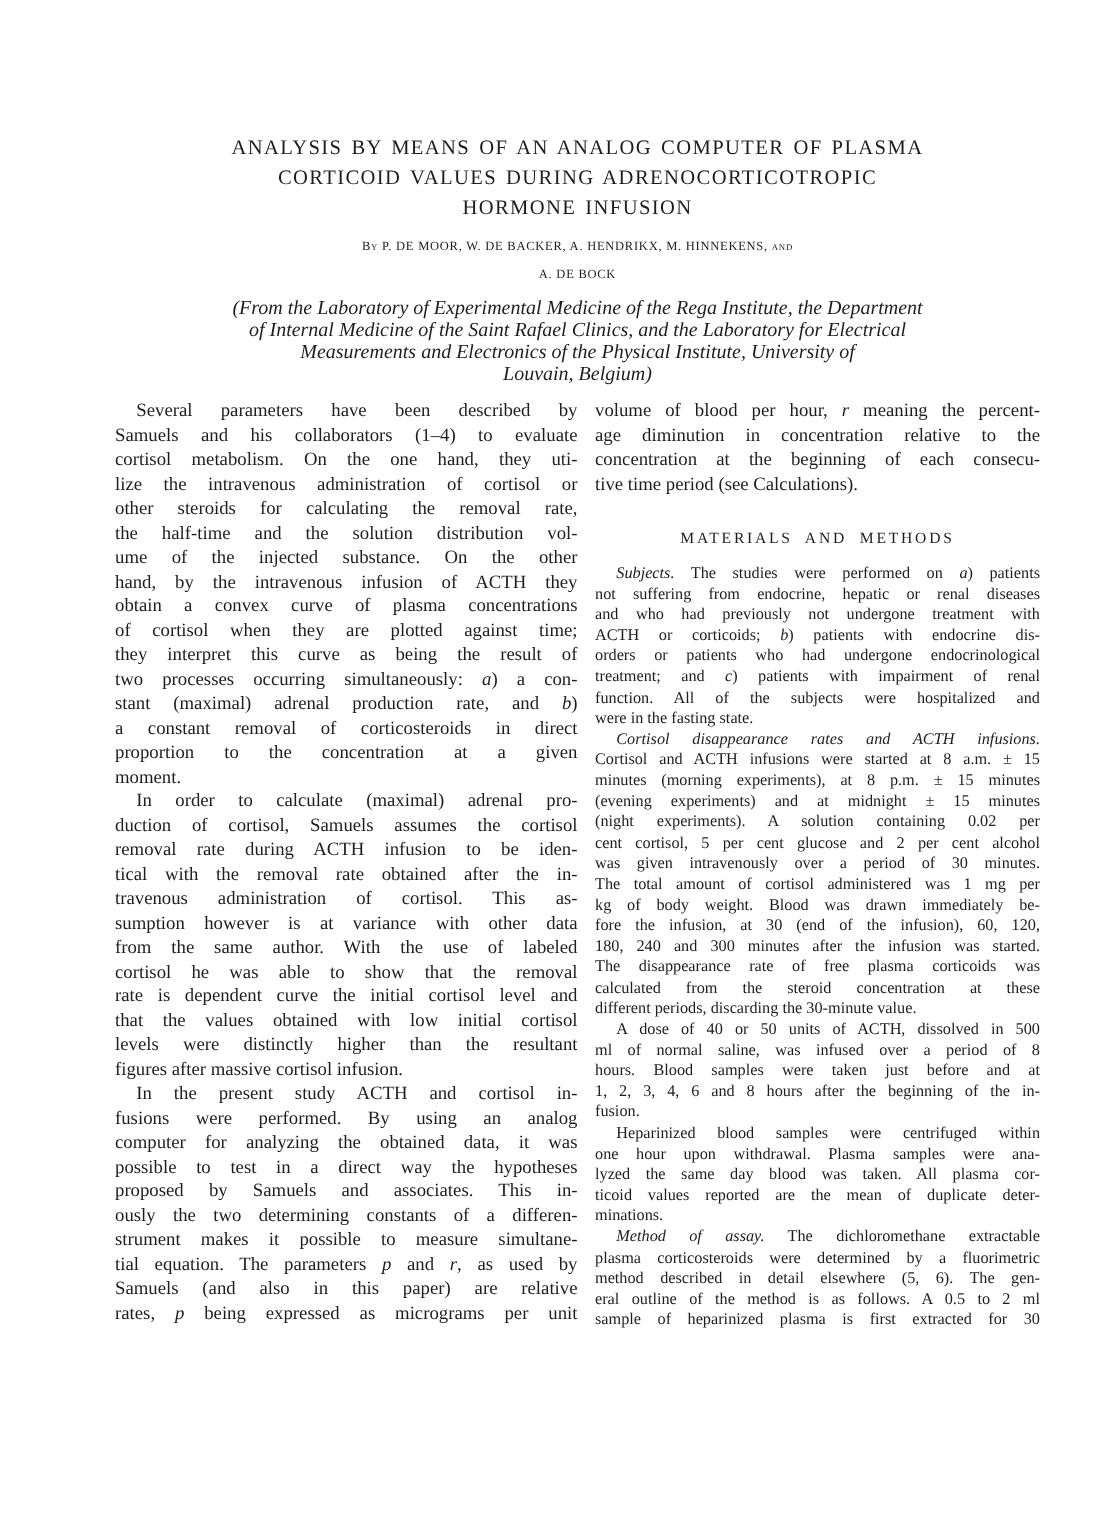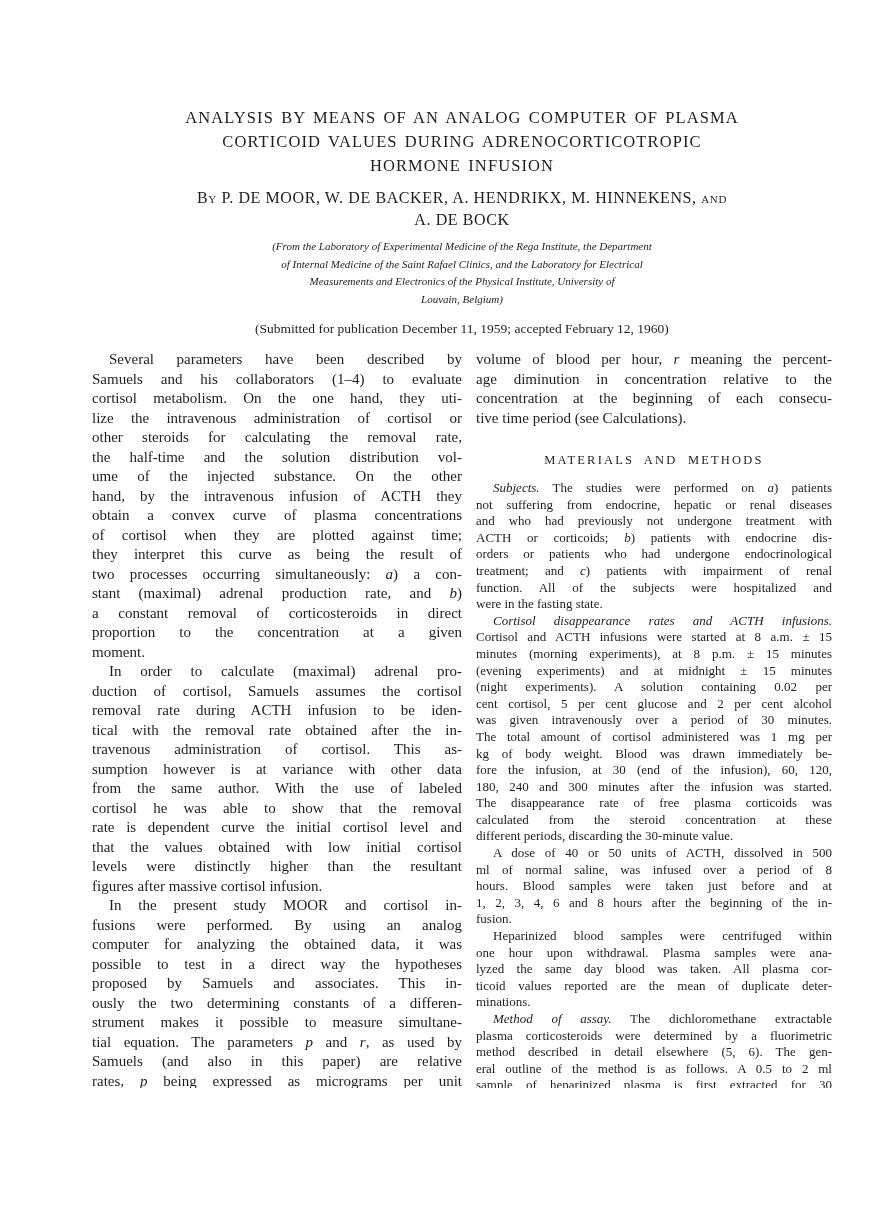--- a/index.html
+++ b/index.html
@@ -8,25 +8,25 @@
     color:#1d1d1d; font-family:"Liberation Serif", serif; overflow:hidden;
   }
   .content { position:absolute; left:92px; top:0; width:740px; }
 
   .title {
     margin:106px 0 0 0; font-weight:normal;
     font-size:16.5px; line-height:24px; letter-spacing:1.1px; word-spacing:2px;
     text-align:center; white-space:pre-line;
   }
   .byline {
-    margin-top:9px; font-size:16px; line-height:22px; letter-spacing:0.6px;
+    margin-top:9px; font-size:10px; line-height:22px; letter-spacing:0.6px;
     text-align:center; white-space:pre-line; font-variant:small-caps;
   }
   .affiliation {
-    margin-top:7px; font-style:italic; font-size:11px; line-height:17.5px;
+    margin-top:7px; font-style:italic; font-size:16px; line-height:17.5px;
     text-align:center; white-space:pre-line;
   }
   .submission {
     margin-top:12px; font-size:13.5px; line-height:18px; text-align:center;
   }
 
   .columns { display:flex; margin-top:12px; font-size:15px; line-height:19.5px; }
   .col-left  { width:370px; margin-right:14px; }
   .col-right { width:356px; }
 
@@ -58,21 +58,20 @@
 HORMONE INFUSION</h1>
 
     <div class="byline">By P. DE MOOR, W. DE BACKER, A. HENDRIKX, M. HINNEKENS, and
 A. DE BOCK</div>
 
     <div class="affiliation">(From the Laboratory of Experimental Medicine of the Rega Institute, the Department
 of Internal Medicine of the Saint Rafael Clinics, and the Laboratory for Electrical
 Measurements and Electronics of the Physical Institute, University of
 Louvain, Belgium)</div>
 
-    <div class="submission">(Submitted for publication December 11, 1959; accepted February 12, 1960)</div>
 
     <div class="columns">
       <section class="col col-left">
         <div>
             <div class="para indent">
               <div class="jl">Several parameters have been described by</div>
               <div class="jl">Samuels and his collaborators (1–4) to evaluate</div>
               <div class="jl">cortisol metabolism. On the one hand, they uti-</div>
               <div class="jl">lize the intravenous administration of cortisol or</div>
               <div class="jl">other steroids for calculating the removal rate,</div>
@@ -96,21 +95,21 @@
               <div class="jl">travenous administration of cortisol. This as-</div>
               <div class="jl">sumption however is at variance with other data</div>
               <div class="jl">from the same author. With the use of labeled</div>
               <div class="jl">cortisol he was able to show that the removal</div>
               <div class="jl">rate is dependent curve the initial cortisol level and</div>
               <div class="jl">that the values obtained with low initial cortisol</div>
               <div class="jl">levels were distinctly higher than the resultant</div>
               <div class="jl end">figures after massive cortisol infusion.</div>
             </div>
             <div class="para indent">
-              <div class="jl">In the present study MOOR and cortisol in-</div>
+              <div class="jl">In the present study ACTH and cortisol in-</div>
               <div class="jl">fusions were performed. By using an analog</div>
               <div class="jl">computer for analyzing the obtained data, it was</div>
               <div class="jl">possible to test in a direct way the hypotheses</div>
               <div class="jl">proposed by Samuels and associates. This in-</div>
               <div class="jl">ously the two determining constants of a differen-</div>
               <div class="jl">strument makes it possible to measure simultane-</div>
               <div class="jl">tial equation. The parameters <i>p</i> and <i>r</i>, as used by</div>
               <div class="jl">Samuels (and also in this paper) are relative</div>
               <div class="jl">rates, <i>p</i> being expressed as micrograms per unit</div>
             </div>

